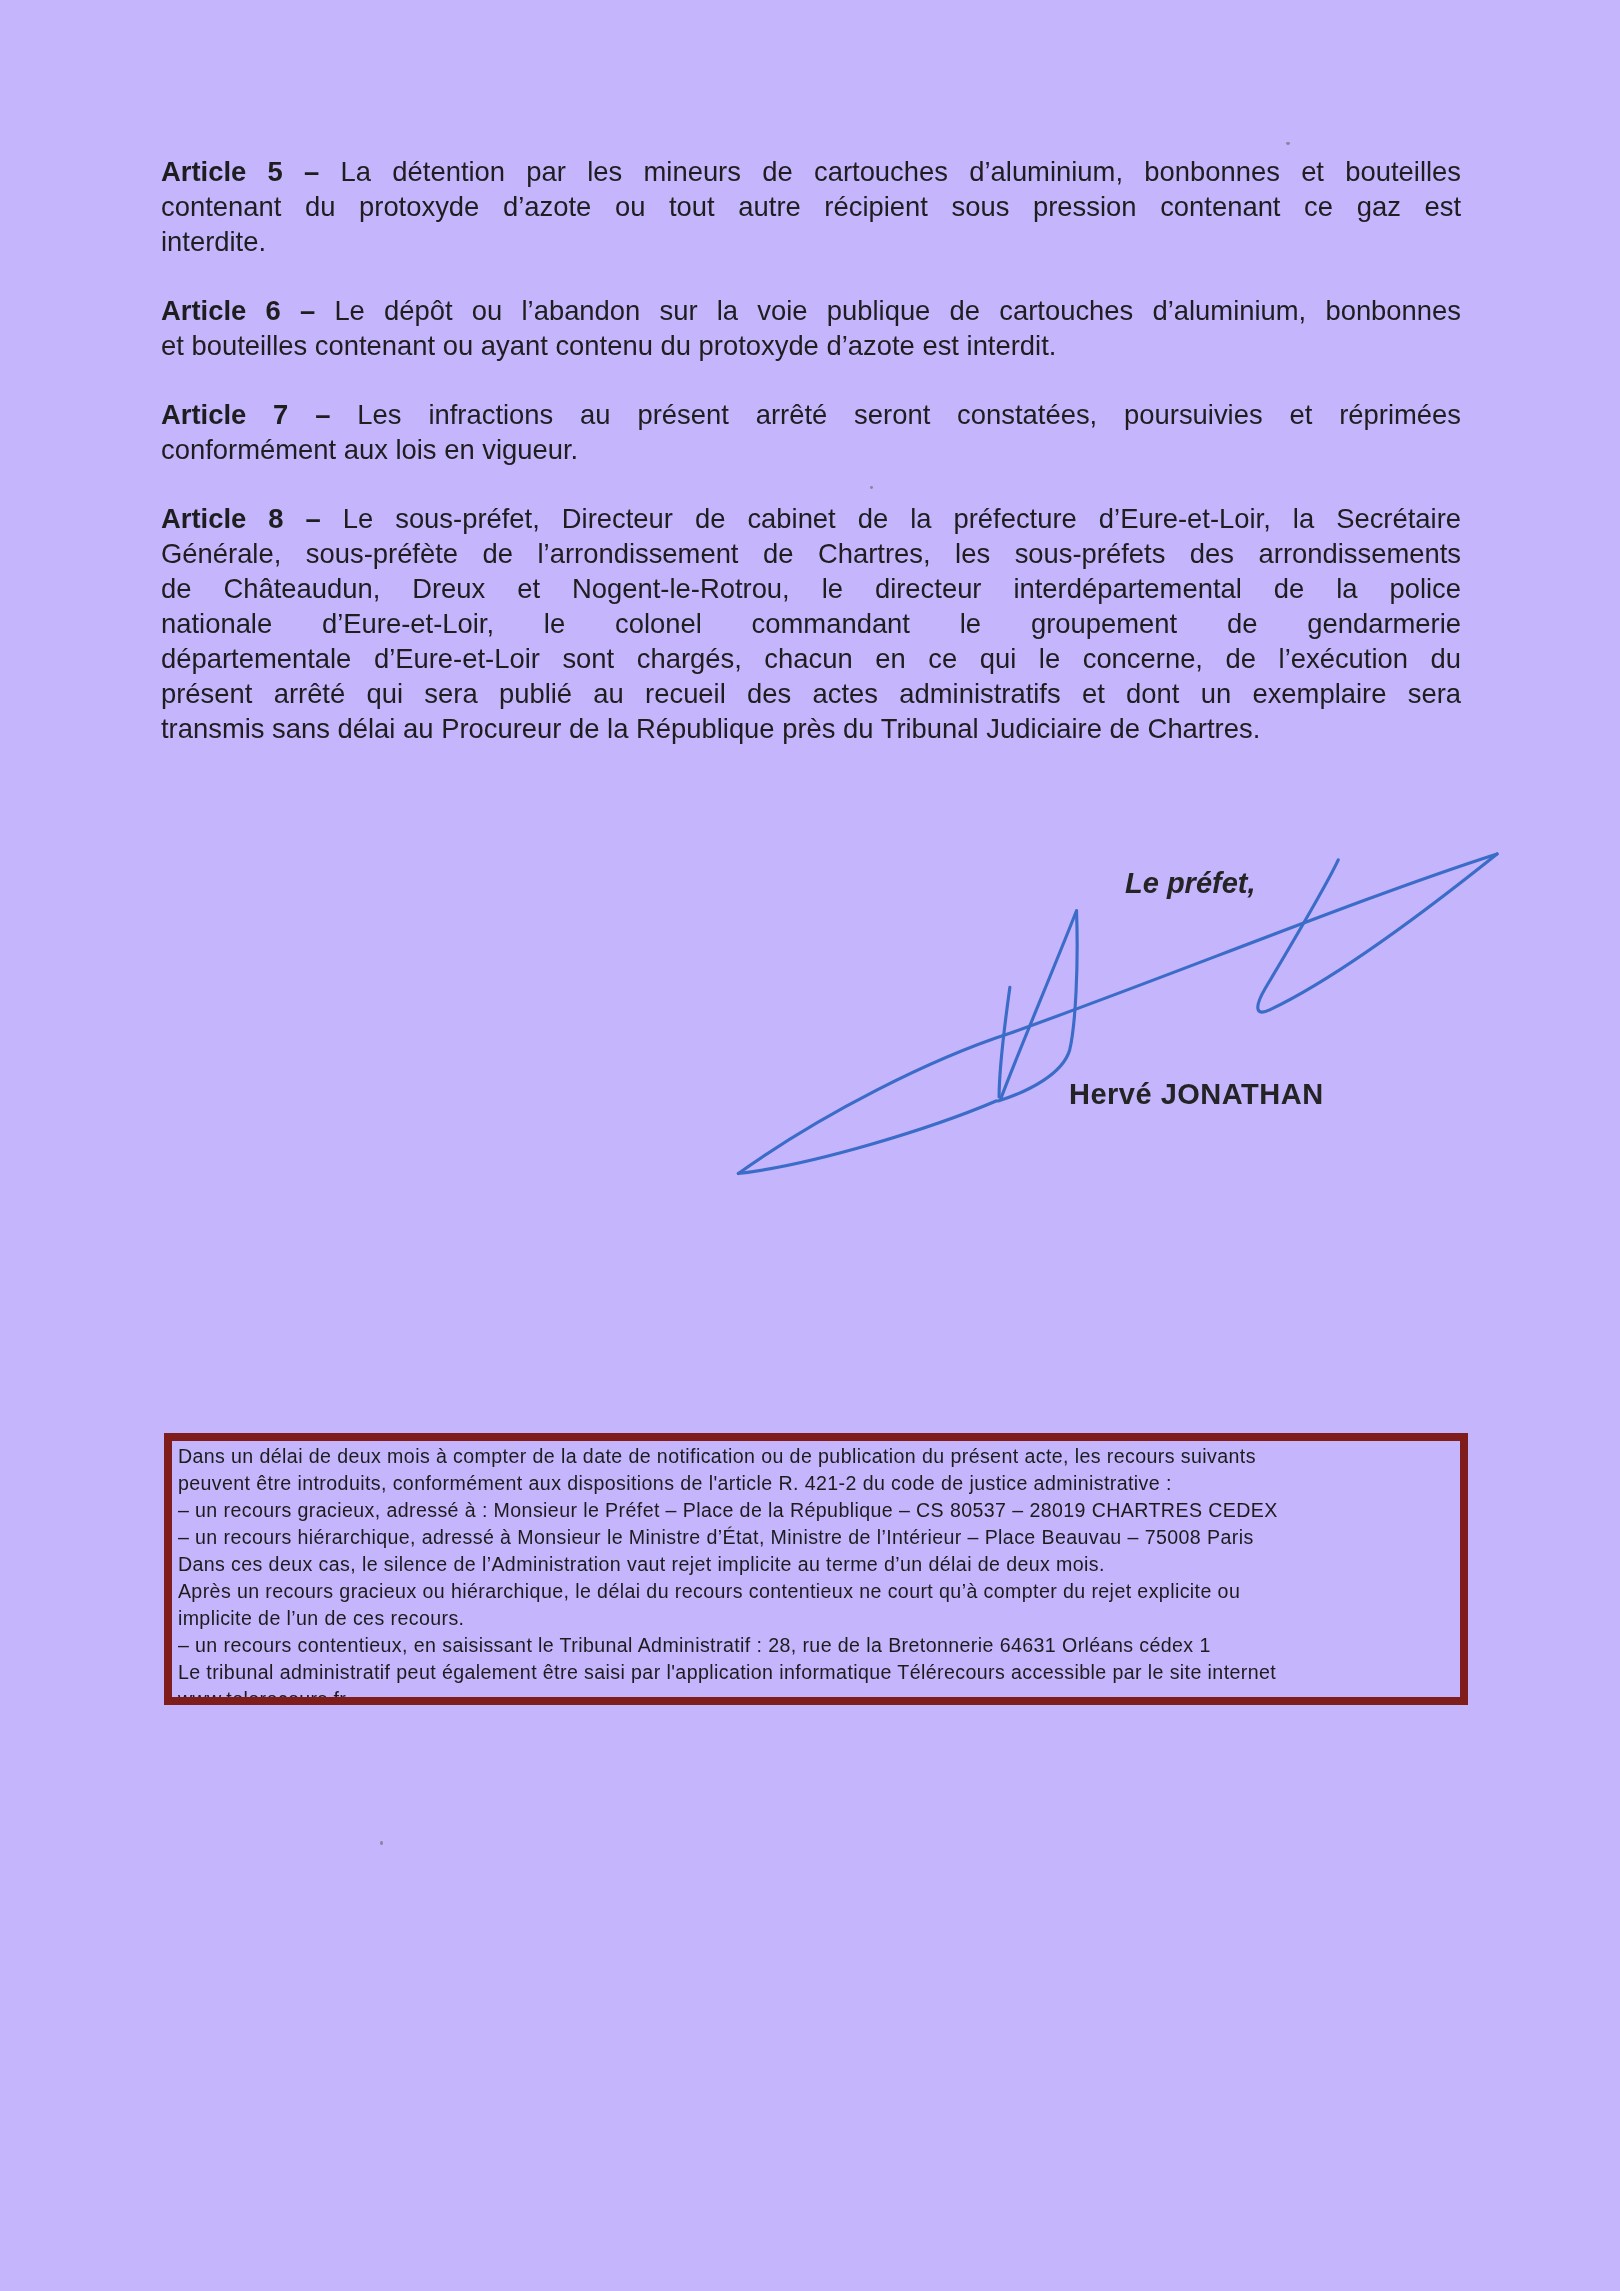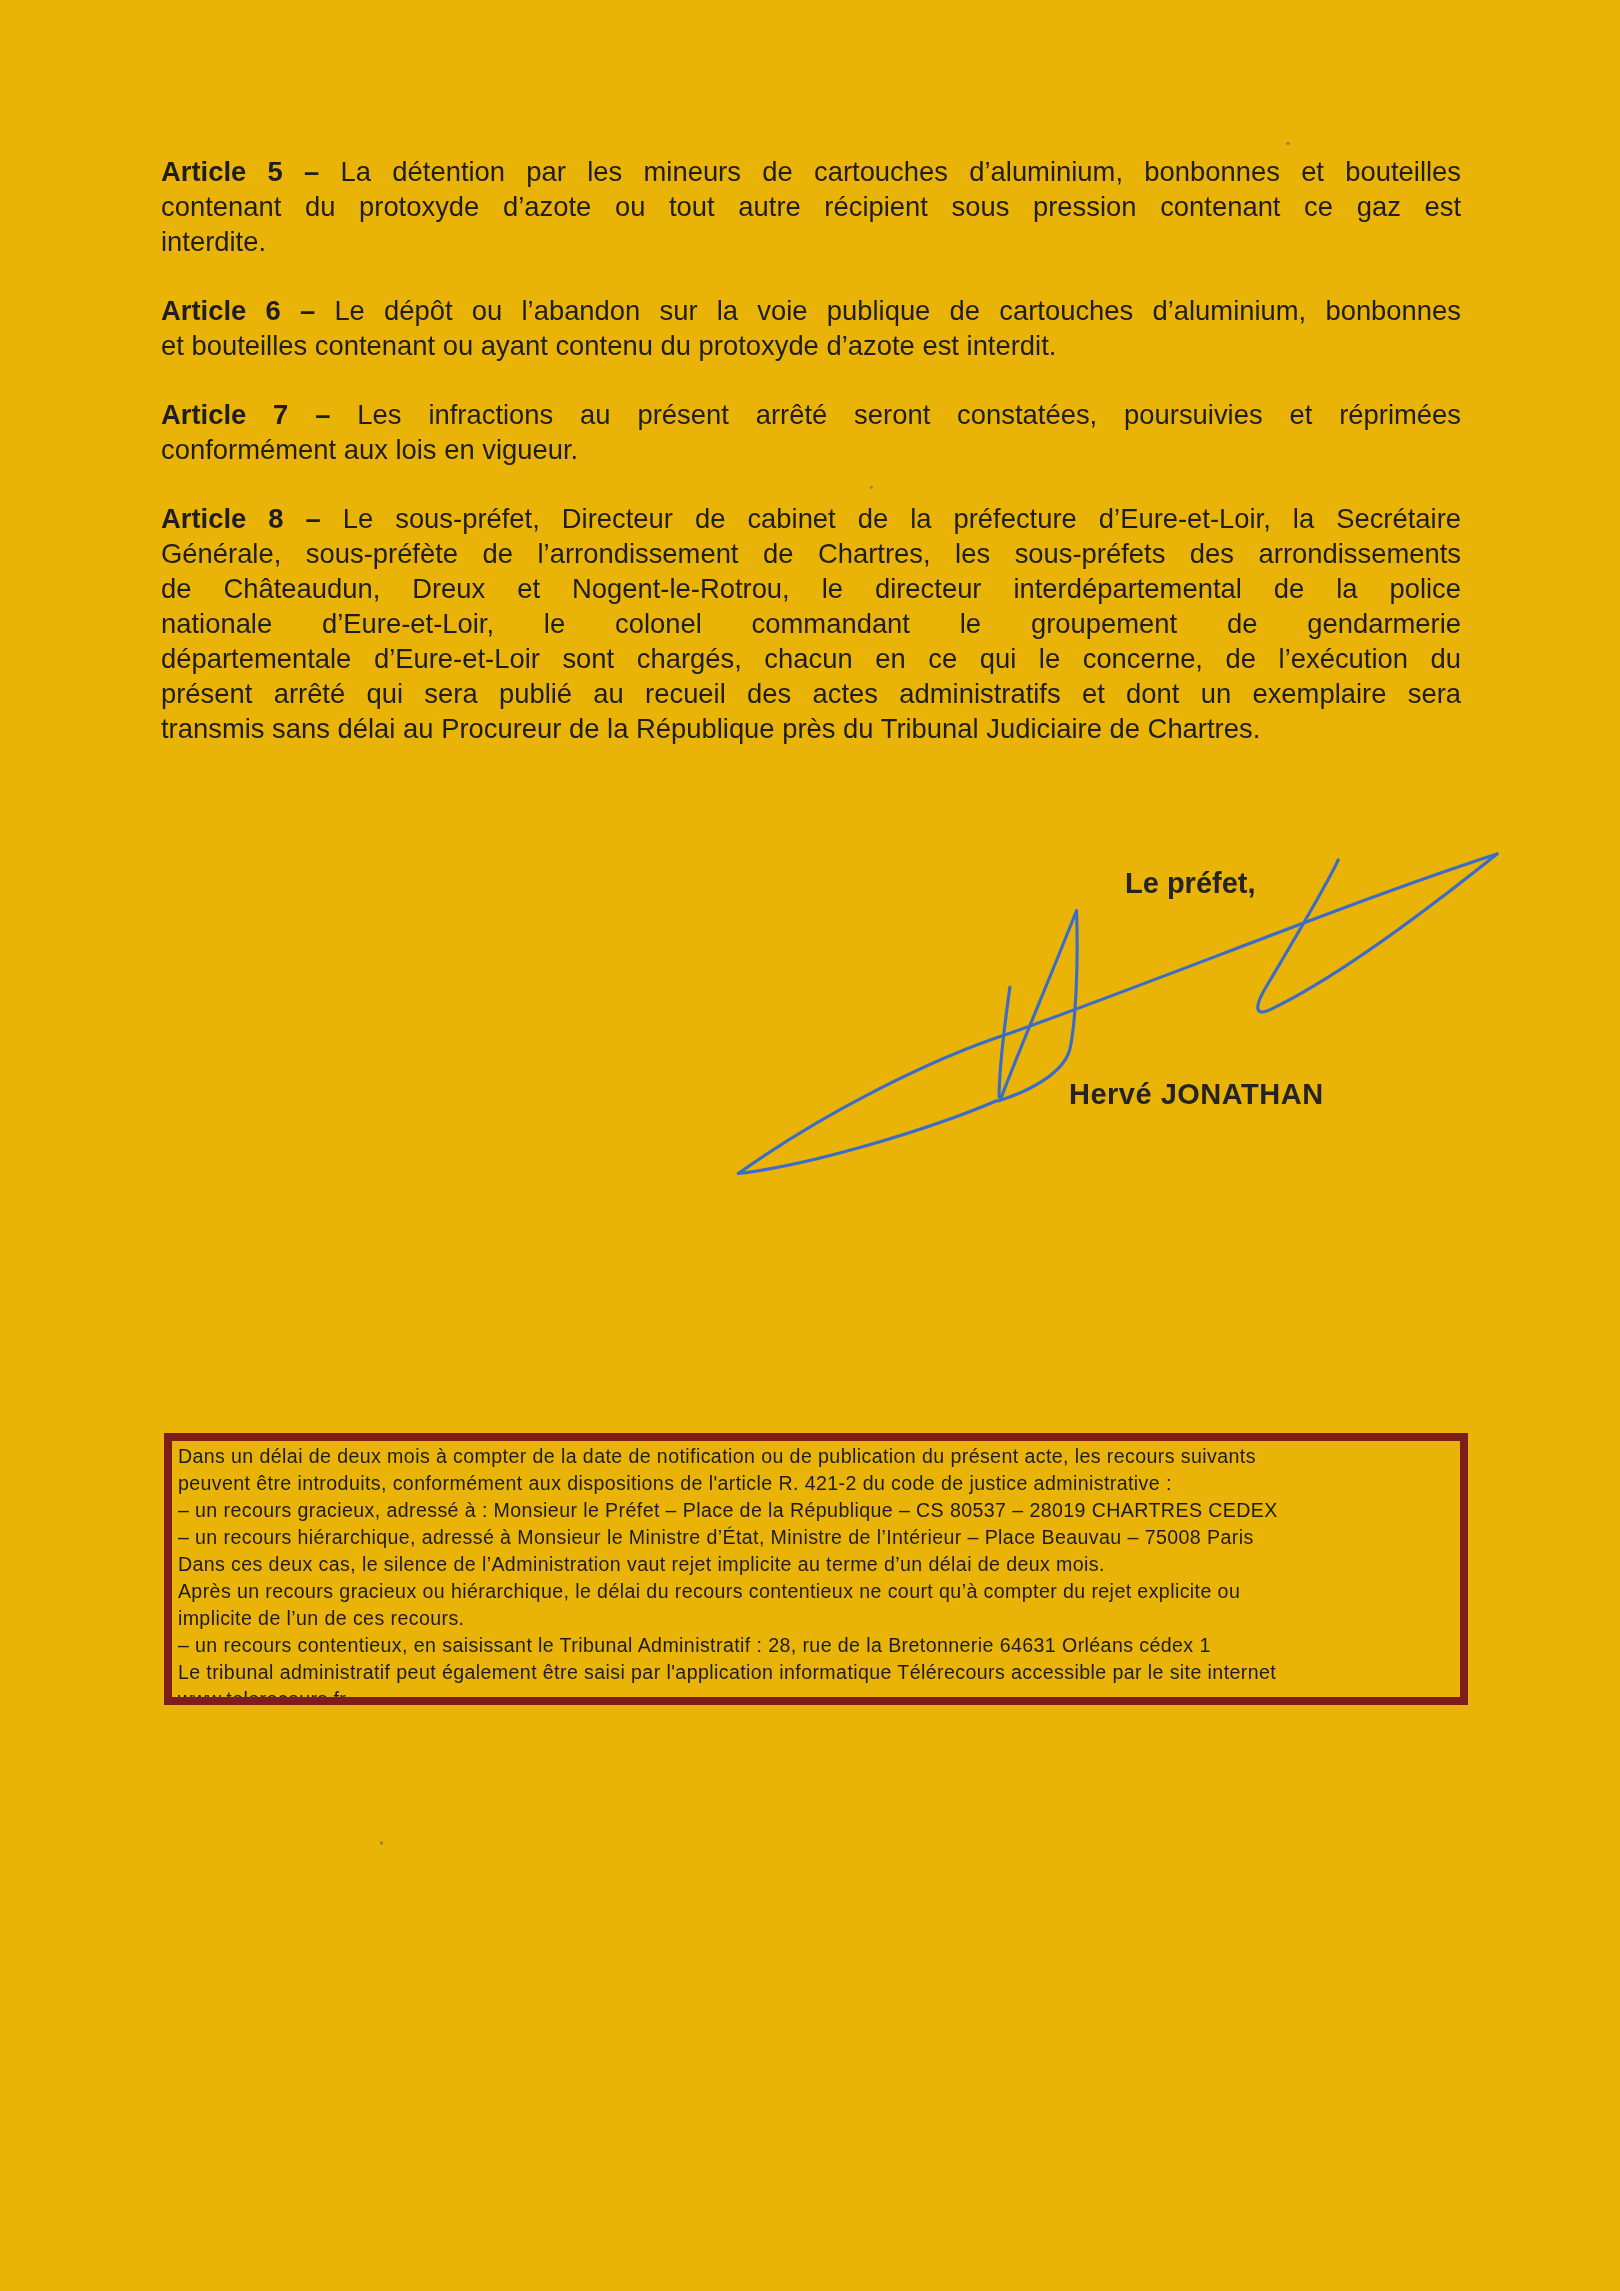--- a/index.html
+++ b/index.html
@@ -4,21 +4,21 @@
 <style>
   html, body {
     margin: 0;
     padding: 0;
     background: #ffffff;
   }
   .page {
     position: relative;
     width: 1620px;
     height: 2292px;
-    background: #eab308;
+    background: #c4b5fd;
     font-family: "Liberation Sans", sans-serif;
     color: #1f1f1f;
     overflow: hidden;
   }
   
   .body-text {
     position: absolute;
     left: 161px;
     top: 154px;
     width: 1300px;
@@ -33,20 +33,21 @@
   .lbl { font-weight: bold; }
   
   .sig-title {
     position: absolute;
     left: 1125px;
     top: 866px;
     font-size: 29px;
     line-height: 35px;
     font-weight: bold;
     color: #242424;
+    font-style: italic;
   }
   .sig-name {
     position: absolute;
     left: 1069px;
     top: 1077px;
     font-size: 29px;
     line-height: 35px;
     font-weight: bold;
     letter-spacing: 0.5px;
     color: #242424;

